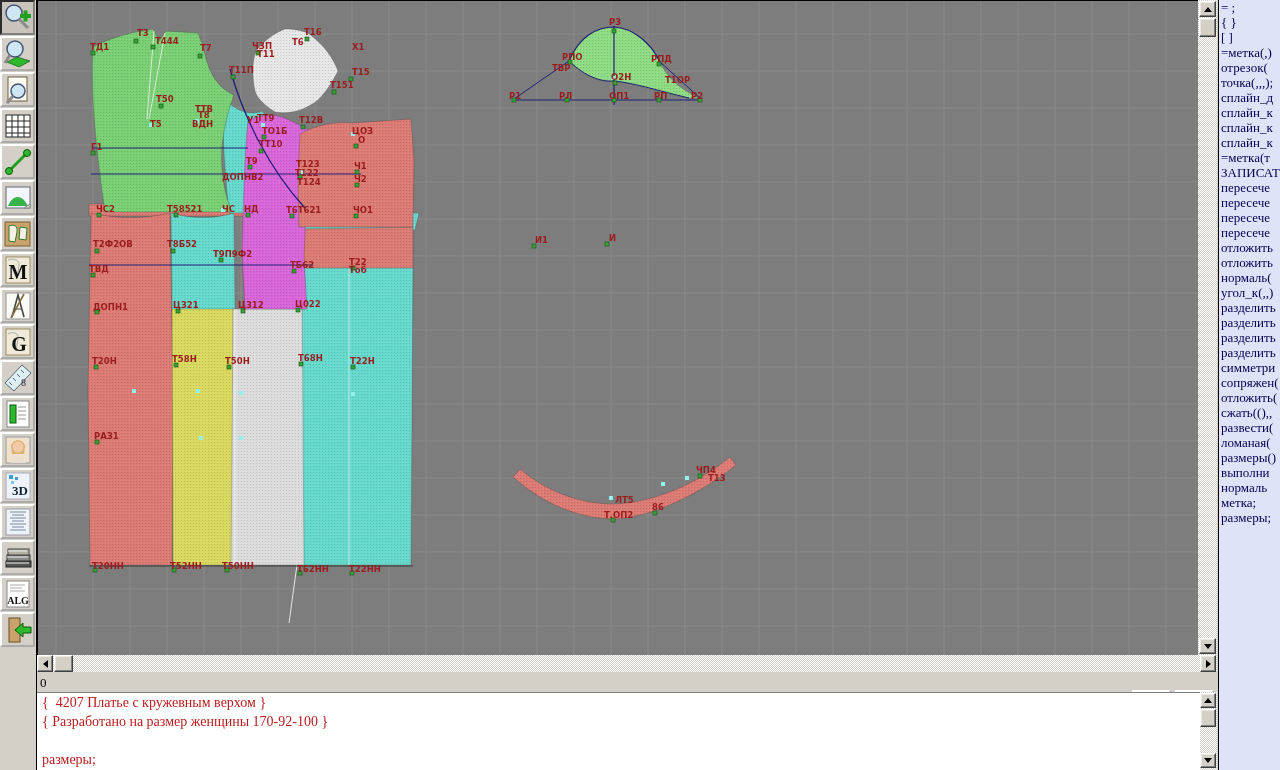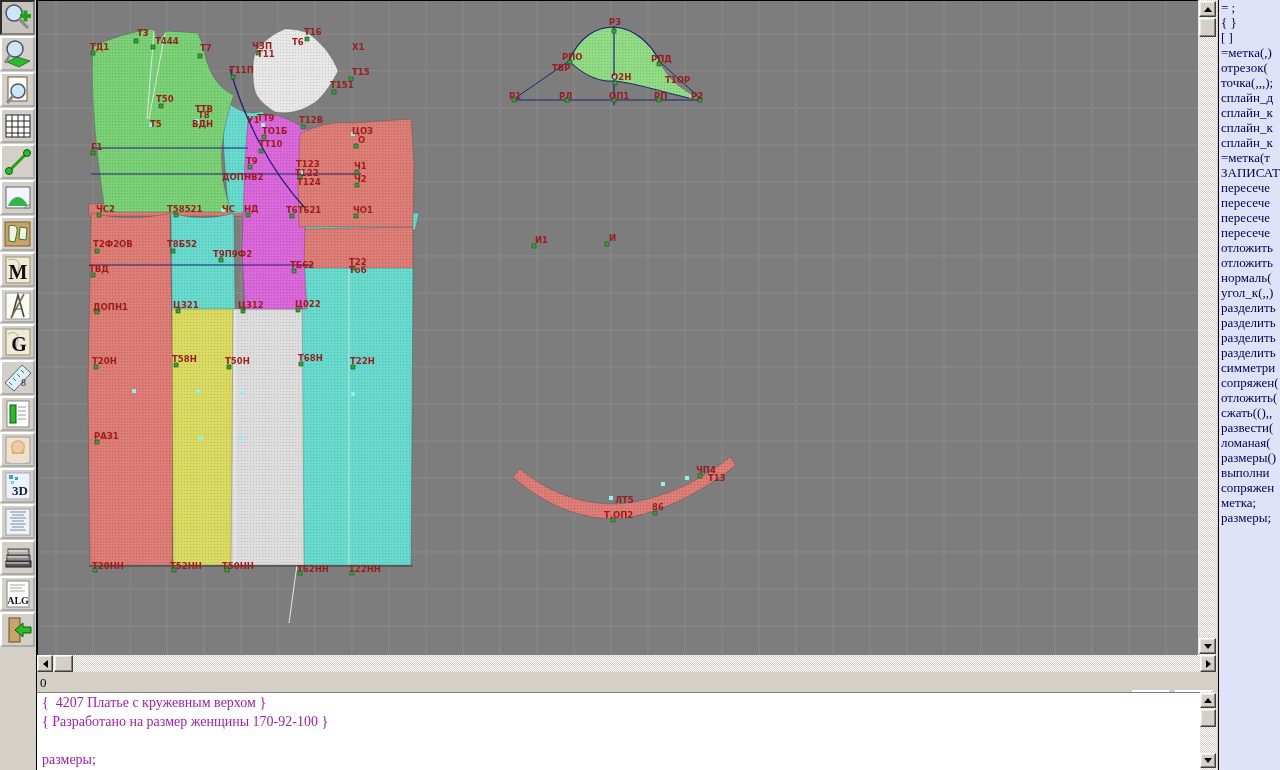--- a/index.html
+++ b/index.html
@@ -38,21 +38,21 @@
   #hscroll .track{position:absolute;left:0;top:0;width:1180px;height:17px;}
   
   #statusrow{position:absolute;left:37px;top:672px;width:1180px;height:20px;background:#d4d0c8;
              font-size:12px;color:#000;}
   #statusrow .zero{position:absolute;left:3px;top:3px;font-family:"Liberation Serif",serif;font-size:13px;}
   .mbtn{position:absolute;top:18px;width:39px;height:17px;background:#d4d0c8;border:2px outset #fff;
         font-family:"Liberation Serif",serif;font-size:13px;text-align:center;line-height:13px;cursor:pointer;}
   
   #editor{position:absolute;left:37px;top:692px;width:1163px;height:78px;background:#fff;
           border-top:1px solid #808080;overflow:hidden;cursor:text;}
-  .code-line{font-family:"Liberation Serif",serif;font-size:14px;line-height:19px;color:#a21caf;
+  .code-line{font-family:"Liberation Serif",serif;font-size:14px;line-height:19px;color:#b91c1c;
              white-space:pre;padding-left:5px;}
   #edscroll{position:absolute;left:1200px;top:692px;width:17px;height:78px;}
   #edscroll .track{position:absolute;left:0;top:0;width:17px;height:78px;}
   
   #rightpanel{position:absolute;left:1218px;top:0;width:62px;height:770px;background:#dfe3f8;
               border-left:1px solid #000;overflow:hidden;}
   .cmd{font-family:"Liberation Serif",serif;font-size:13px;line-height:15px;color:#000050;
        white-space:nowrap;overflow:hidden;padding-left:2px;cursor:pointer;}
 </style>
 </head>
@@ -478,16 +478,16 @@
     <div class="cmd">разделить</div>
     <div class="cmd">разделить</div>
     <div class="cmd">симметри</div>
     <div class="cmd">сопряжен(</div>
     <div class="cmd">отложить(</div>
     <div class="cmd">сжать((),,</div>
     <div class="cmd">развести(</div>
     <div class="cmd">ломаная(</div>
     <div class="cmd">размеры()</div>
     <div class="cmd">выполни</div>
-    <div class="cmd">сопряжен</div>
+    <div class="cmd">нормаль</div>
     <div class="cmd">метка;</div>
     <div class="cmd">размеры;</div>
   </div>
 
 </body></html>

